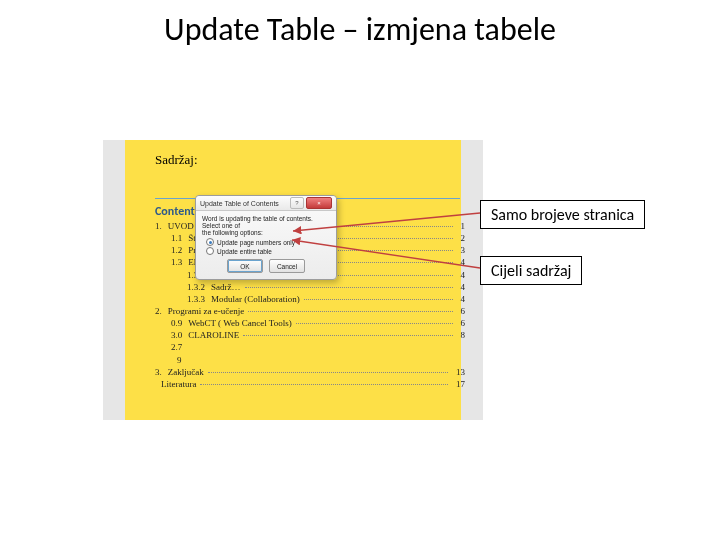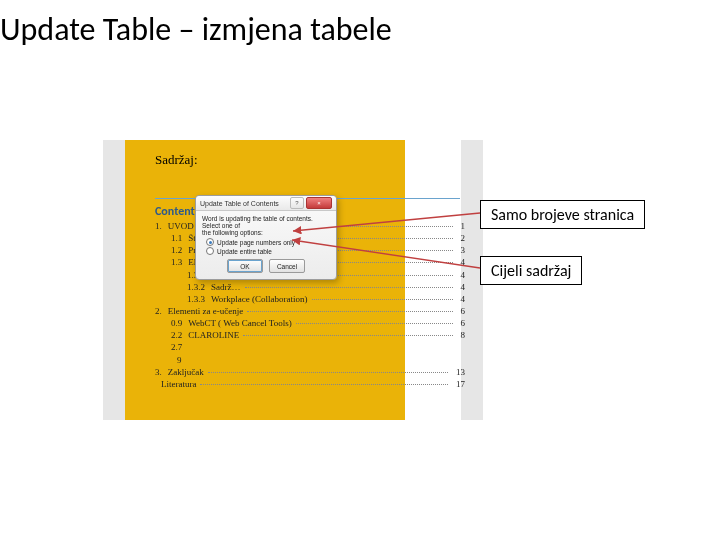--- a/index.html
+++ b/index.html
@@ -1,21 +1,21 @@
 <!DOCTYPE html>
 <html><head>
 <meta charset="utf-8">
 <style>
   html,body{margin:0;padding:0;width:720px;height:540px;background:#fff;font-family:"Times New Roman",Times,serif;color:#000;overflow:hidden}
   .slide{position:relative;width:720px;height:540px}
-  .title{position:absolute;top:12px;left:0;width:720px;text-align:left;font-family:Calibri,Arial,sans-serif;font-size:32px;line-height:1.15}
+  .title{position:absolute;top:12px;left:0;width:720px;text-align:center;font-family:Calibri,Arial,sans-serif;font-size:32px;line-height:1.15}
   .doc-area{position:absolute;top:140px;left:103px;width:380px;height:280px}
   .margin-left{position:absolute;left:0;top:0;width:22px;height:280px;background:#e6e6e6}
   .margin-right{position:absolute;left:358px;top:0;width:22px;height:280px;background:#e6e6e6}
-  .doc-body{position:absolute;left:22px;top:0;width:280px;height:280px;background:#eab308}
+  .doc-body{position:absolute;left:22px;top:0;width:336px;height:280px;background:#fde047}
   .doc-heading{position:absolute;left:30px;top:12px;font-size:13px;font-family:"Times New Roman",serif}
   .hr-line{position:absolute;left:30px;top:58px;width:305px;height:0;border-top:1px solid #6aa3ce}
   .contents-label{position:absolute;left:30px;top:64px;font-family:Calibri,Arial,sans-serif;font-size:12px;color:#2e5a8a;font-weight:600}
   .toc{position:absolute;left:30px;top:80px;width:310px;font-size:9px;line-height:1.35;color:#222}
   .toc-row{display:flex;align-items:baseline}
   .toc-num{flex:0 0 auto;margin-right:6px}
   .toc-text{flex:0 0 auto}
   .toc-dots{flex:1 1 auto;border-bottom:1px dotted #888;margin:0 4px;position:relative;top:-2px}
   .toc-pg{flex:0 0 auto;margin-left:4px}
   .toc .ind1{margin-left:16px}
@@ -89,38 +89,38 @@
             <span class="toc-pg">4</span>
           </div>
           <div class="toc-row ind2">
             <span class="toc-num">1.3.2</span>
             <span class="toc-text">Sadrž…</span>
             <span class="toc-dots"></span>
             <span class="toc-pg">4</span>
           </div>
           <div class="toc-row ind2">
             <span class="toc-num">1.3.3</span>
-            <span class="toc-text">Workplace (Collaboration)</span>
+            <span class="toc-text">Modular (Collaboration)</span>
             <span class="toc-dots"></span>
             <span class="toc-pg">4</span>
           </div>
           <div class="toc-row">
             <span class="toc-num">2.</span>
-            <span class="toc-text">Elementi za e-učenje</span>
+            <span class="toc-text">Programi za e-učenje</span>
             <span class="toc-dots"></span>
             <span class="toc-pg">6</span>
           </div>
           <div class="toc-row ind1">
             <span class="toc-num">0.9</span>
             <span class="toc-text">WebCT ( Web Cancel Tools)</span>
             <span class="toc-dots"></span>
             <span class="toc-pg">6</span>
           </div>
           <div class="toc-row ind1">
-            <span class="toc-num">2.2</span>
+            <span class="toc-num">3.0</span>
             <span class="toc-text">CLAROLINE</span>
             <span class="toc-dots"></span>
             <span class="toc-pg">8</span>
           </div>
           <div class="toc-row ind1">
             <span class="toc-num">2.7</span>
           </div>
           <div class="toc-row ind1">
             <span class="toc-num"></span>
             <span class="toc-text">9</span>

